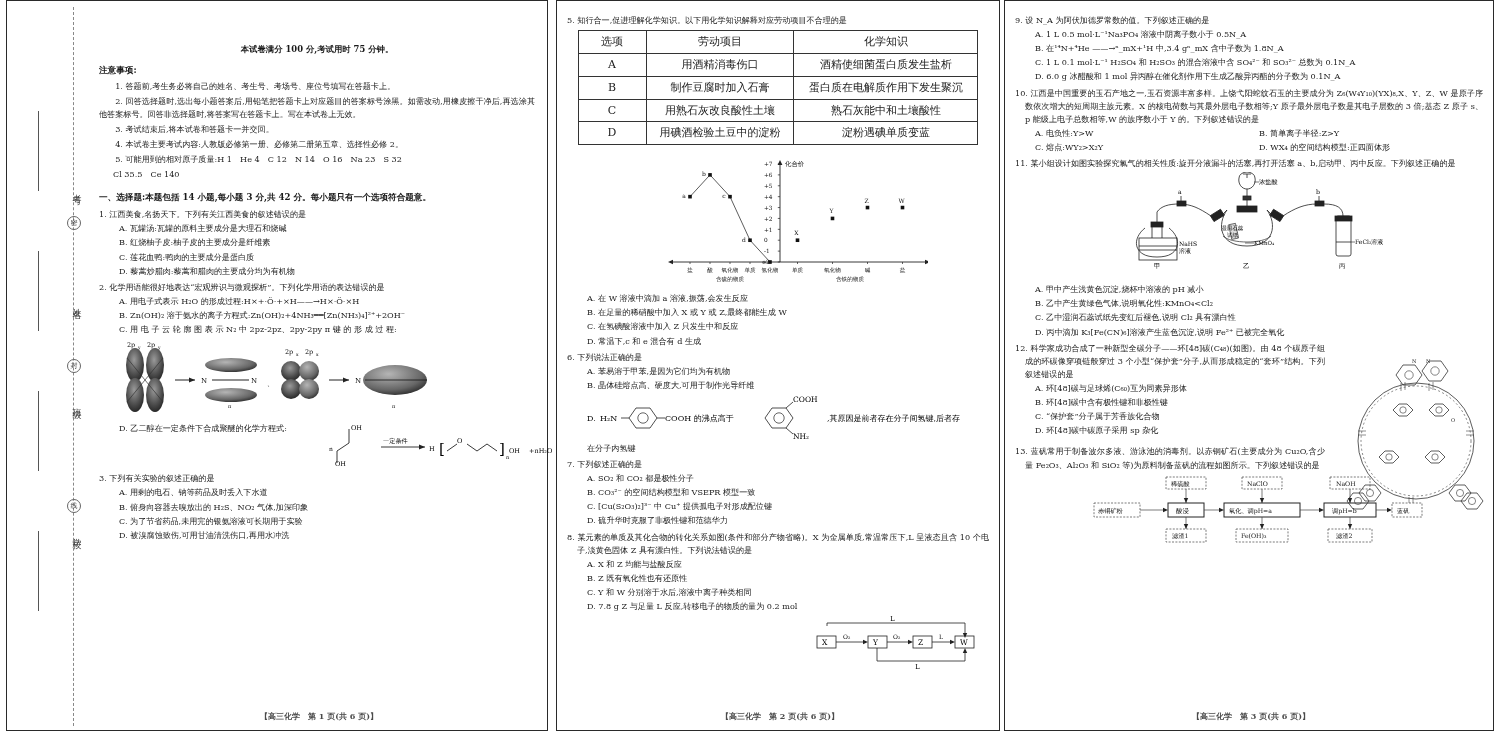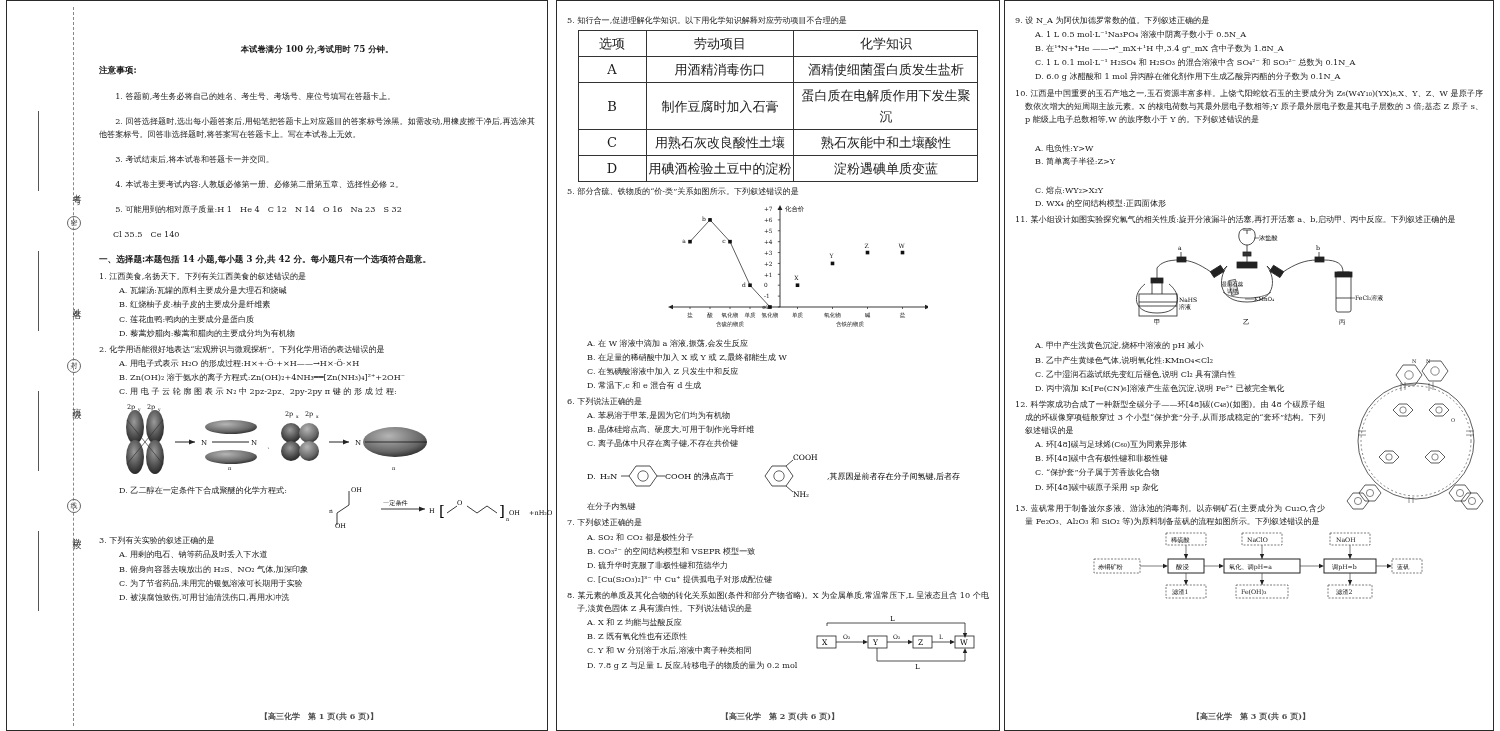--- a/index.html
+++ b/index.html
@@ -56,41 +56,41 @@
   #p2body{left:10px;right:10px;}
   #p3body{left:10px;right:10px;}
 
   .title{
     text-align:center;font-size:22px;font-weight:bold;
     letter-spacing:4px;margin:30px 0 0 0;
     font-family:"DejaVu Sans","Liberation Sans",sans-serif;
   }
   .subtitle{text-align:center;font-size:8.4px;margin-top:32px;font-weight:bold;}
   .notice-h{font-weight:bold;font-size:8.6px;margin-top:7px;}
-  .notice-p{text-indent:2em;margin:12px 0;}
+  .notice-p{text-indent:2em;margin:2px 0;}
   .hang{ text-indent:0; }
   .sec-h{font-weight:bold;font-size:8.6px;margin-top:10px;margin-bottom:2px;}
   .q{margin-top:3px;text-indent:0;padding-left:10px;text-indent:-10px;}
   .opt{padding-left:20px;text-indent:0;margin-top:1px;}
 
   .footer{
     position:absolute;bottom:8px;left:4px;right:0;
     text-align:center;font-size:8px;font-weight:bold;
     color:#4a4a4a;
   }
   #page1 .footer{padding-left:80px;}
 
   
-  .optrow{display:flex;padding-left:20px;margin-top:16px;flex-direction:column;}
+  .optrow{display:flex;padding-left:20px;margin-top:1px;}
   .optrow>span{flex:1;}
 
   
   table.q4{
-    border-collapse:collapse;width:95%;margin:3px auto 3px auto;
-    font-size:13px;
+    border-collapse:collapse;width:95%;margin:3px auto 13px auto;
+    font-size:11px;
   }
   table.q4 td,table.q4 th{
     border:1px solid #333;text-align:center;padding:2px 1px;font-weight:normal;
   }
   table.q4 .c1{width:17%;}
   table.q4 .c2{width:37%;}
 
   
   .chartwrap{position:relative;width:300px;height:132px;margin:4px auto 2px auto;}
   .chartwrap svg{display:block;}
@@ -278,21 +278,20 @@
           <td>熟石灰能中和土壤酸性</td>
         </tr>
         <tr>
           <td>D</td>
           <td>用碘酒检验土豆中的淀粉</td>
           <td>淀粉遇碘单质变蓝</td>
         </tr>
       </tbody>
         </table>
 
-      <div class="q">5. 部分含硫、铁物质的“价-类”关系如图所示。下列叙述错误的是</div>
 
       <div class="chartwrap">
         <svg id="q5chart" width="300" height="132" viewBox="0 0 300 132">
             <line x1="152" y1="6" x2="152" y2="104" stroke="#222" stroke-width=".9"></line>
             <polygon points="152,2 149.6,7 154.4,7" fill="#222"></polygon>
             <text x="157" y="8" font-size="6.4" font-family="'DejaVu Serif',serif" fill="#111">化合价</text>
             <line x1="44" y1="104" x2="298" y2="104" stroke="#222" stroke-width=".9"></line>
             <polygon points="302,104 297,101.8 297,106.2" fill="#222"></polygon>
             <polygon points="40,104 45,101.8 45,106.2" fill="#222"></polygon>
             <line x1="149.8" y1="104" x2="152" y2="104" stroke="#222" stroke-width=".7"></line>
@@ -358,21 +357,20 @@
       </div>
 
       <div class="opt">A. 在 W 溶液中滴加 a 溶液,振荡,会发生反应</div>
       <div class="opt">B. 在足量的稀硝酸中加入 X 或 Y 或 Z,最终都能生成 W</div>
       <div class="opt">C. 在氢碘酸溶液中加入 Z 只发生中和反应</div>
       <div class="opt">D. 常温下,c 和 e 混合有 d 生成</div>
 
       <div class="q">6. 下列说法正确的是</div>
       <div class="opt">A. 苯易溶于甲苯,是因为它们均为有机物</div>
       <div class="opt">B. 晶体硅熔点高、硬度大,可用于制作光导纤维</div>
-      <div class="opt">C. 离子晶体中只存在离子键,不存在共价键</div>
 
       <div style="position:relative;height:50px;margin-top:1px;padding-left:20px;">
         <svg width="410" height="50" viewBox="0 0 410 50">
           <text x="0" y="28" style="font-size:8px;font-family:'DejaVu Serif',serif">D.</text>
           <text x="13" y="28" style="font-size:8px;font-family:'DejaVu Serif',serif">H₂N</text>
           <line x1="34" y1="25" x2="42" y2="25" stroke="#222" stroke-width=".8"></line>
 
           <polygon points="42,25 49,15 63,15 70,25 63,35 49,35" fill="none" stroke="#222" stroke-width=".8"></polygon>
           <circle cx="56" cy="25" r="5.2" fill="none" stroke="#222" stroke-width=".7"></circle>
           <line x1="70" y1="25" x2="78" y2="25" stroke="#222" stroke-width=".8"></line>
@@ -385,22 +383,22 @@
           <line x1="199" y1="35" x2="206" y2="41" stroke="#222" stroke-width=".8"></line>
           <text x="206" y="46" style="font-size:7.5px;font-family:'DejaVu Serif',serif">NH₂</text>
           <text x="240" y="28" style="font-size:8px;font-family:'DejaVu Serif',serif">,其原因是前者存在分子间氢键,后者存</text>
         </svg>
       </div>
       <div class="opt" style="margin-top:-1px;">在分子内氢键</div>
 
       <div class="q">7. 下列叙述正确的是</div>
       <div class="opt">A. SO₂ 和 CO₂ 都是极性分子</div>
       <div class="opt">B. CO₃²⁻ 的空间结构模型和 VSEPR 模型一致</div>
+      <div class="opt">C. [Cu(S₂O₃)₂]³⁻ 中 Cu⁺ 提供孤电子对形成配位键</div>
       <div class="opt">D. 硫升华时克服了非极性键和范德华力</div>
-      <div class="opt">C. [Cu(S₂O₃)₂]³⁻ 中 Cu⁺ 提供孤电子对形成配位键</div>
 
       <div class="q">8. 某元素的单质及其化合物的转化关系如图(条件和部分产物省略)。X 为金属单质,常温常压下,L 呈液态且含 10 个电子,淡黄色固体 Z 具有漂白性。下列说法错误的是</div>
       <div class="opt" style="max-width:250px;">A. X 和 Z 均能与盐酸反应</div>
       <div class="opt" style="max-width:250px;">B. Z 既有氧化性也有还原性</div>
       <div class="opt" style="max-width:250px;">C. Y 和 W 分别溶于水后,溶液中离子种类相同</div>
       <div class="opt" style="max-width:250px;">D. 7.8 g Z 与足量 L 反应,转移电子的物质的量为 0.2 mol</div>
 
       <div class="flow8">
         <svg width="180" height="56" viewBox="0 0 180 56">
           <text x="85" y="7" style="font-size:7px;font-family:'DejaVu Serif',serif">L</text>

